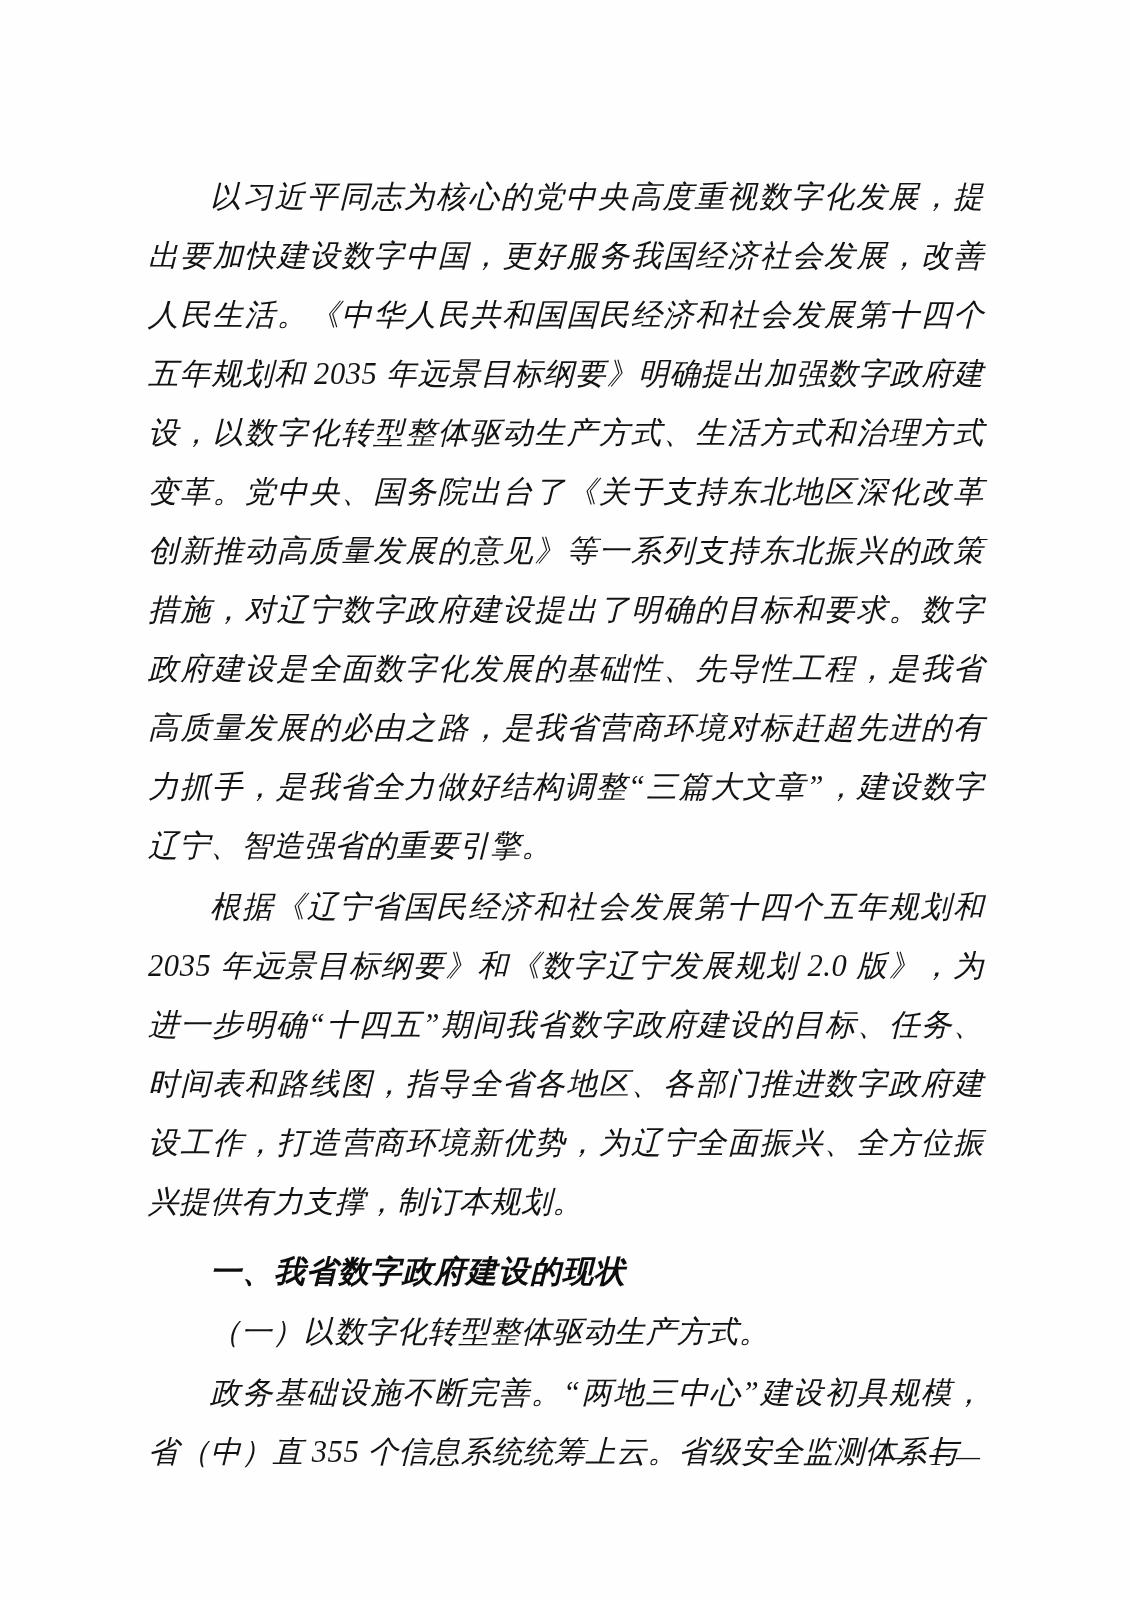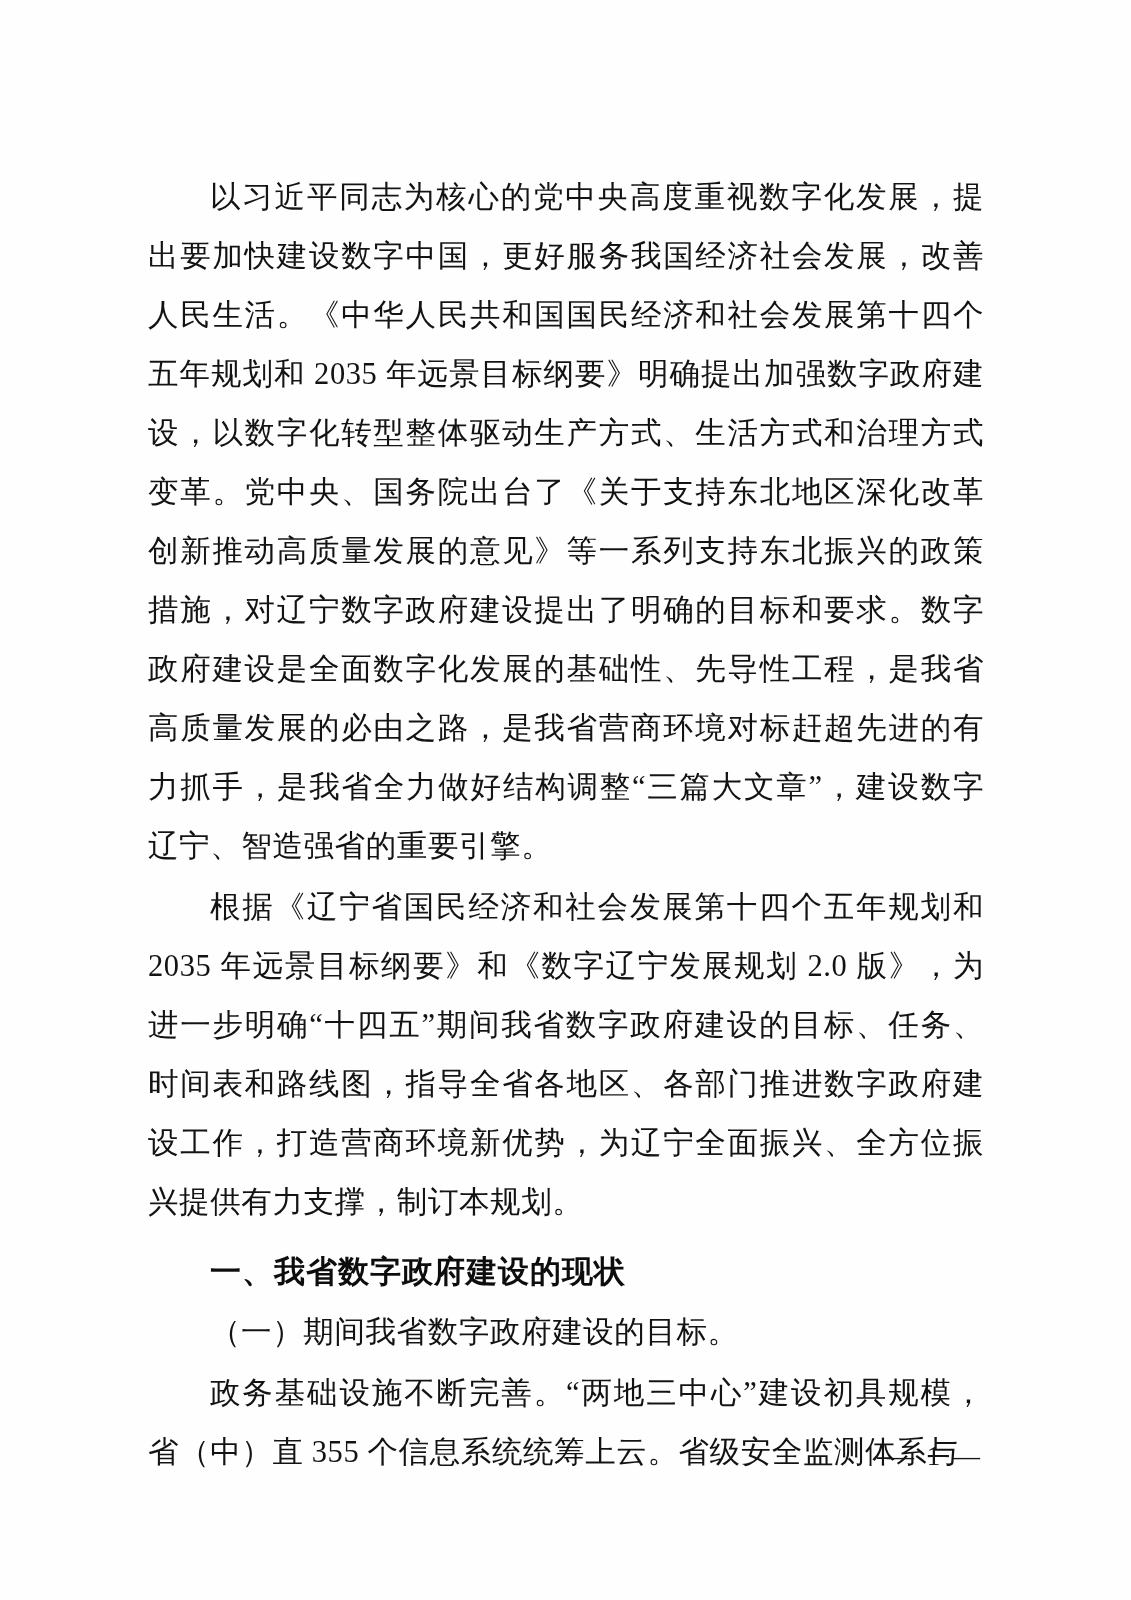--- a/index.html
+++ b/index.html
@@ -15,20 +15,21 @@
     color: #1a1a1a;
     overflow: hidden;
   }
   .page {
     position: absolute;
     left: 0;
     top: 0;
     width: 1131px;
     height: 1600px;
     background: #fefefe;
+    font-style: italic;
   }
   .content {
     position: absolute;
     left: 148px;
     top: 168px;
     width: 836px;
   }
   p.body-para {
     margin: 0 0 2px 0;
     font-size: 30.5px;
@@ -69,17 +70,17 @@
   }
 </style>
 </head>
 <body>
 
 <div class="page">
   <div class="content">
     <p class="body-para">以习近平同志为核心的党中央高度重视数字化发展，提出要加快建设数字中国，更好服务我国经济社会发展，改善人民生活。《中华人民共和国国民经济和社会发展第十四个五年规划和 2035 年远景目标纲要》明确提出加强数字政府建设，以数字化转型整体驱动生产方式、生活方式和治理方式变革。党中央、国务院出台了《关于支持东北地区深化改革创新推动高质量发展的意见》等一系列支持东北振兴的政策措施，对辽宁数字政府建设提出了明确的目标和要求。数字政府建设是全面数字化发展的基础性、先导性工程，是我省高质量发展的必由之路，是我省营商环境对标赶超先进的有力抓手，是我省全力做好结构调整“三篇大文章”，建设数字辽宁、智造强省的重要引擎。</p>
     <p class="body-para">根据《辽宁省国民经济和社会发展第十四个五年规划和 2035 年远景目标纲要》和《数字辽宁发展规划 2.0 版》，为进一步明确“十四五”期间我省数字政府建设的目标、任务、时间表和路线图，指导全省各地区、各部门推进数字政府建设工作，打造营商环境新优势，为辽宁全面振兴、全方位振兴提供有力支撑，制订本规划。</p>
     <h2 class="section-heading">一、我省数字政府建设的现状</h2>
-    <p class="sub-heading">（一）期间我省数字政府建设的目标。</p>
+    <p class="sub-heading">（一）以数字化转型整体驱动生产方式。</p>
     <p class="body-para">政务基础设施不断完善。“两地三中心”建设初具规模，省（中）直 355 个信息系统统筹上云。省级安全监测体系与</p>
   </div>
   <div class="page-number">— 1 —</div>
 </div>
 
 </body></html>

